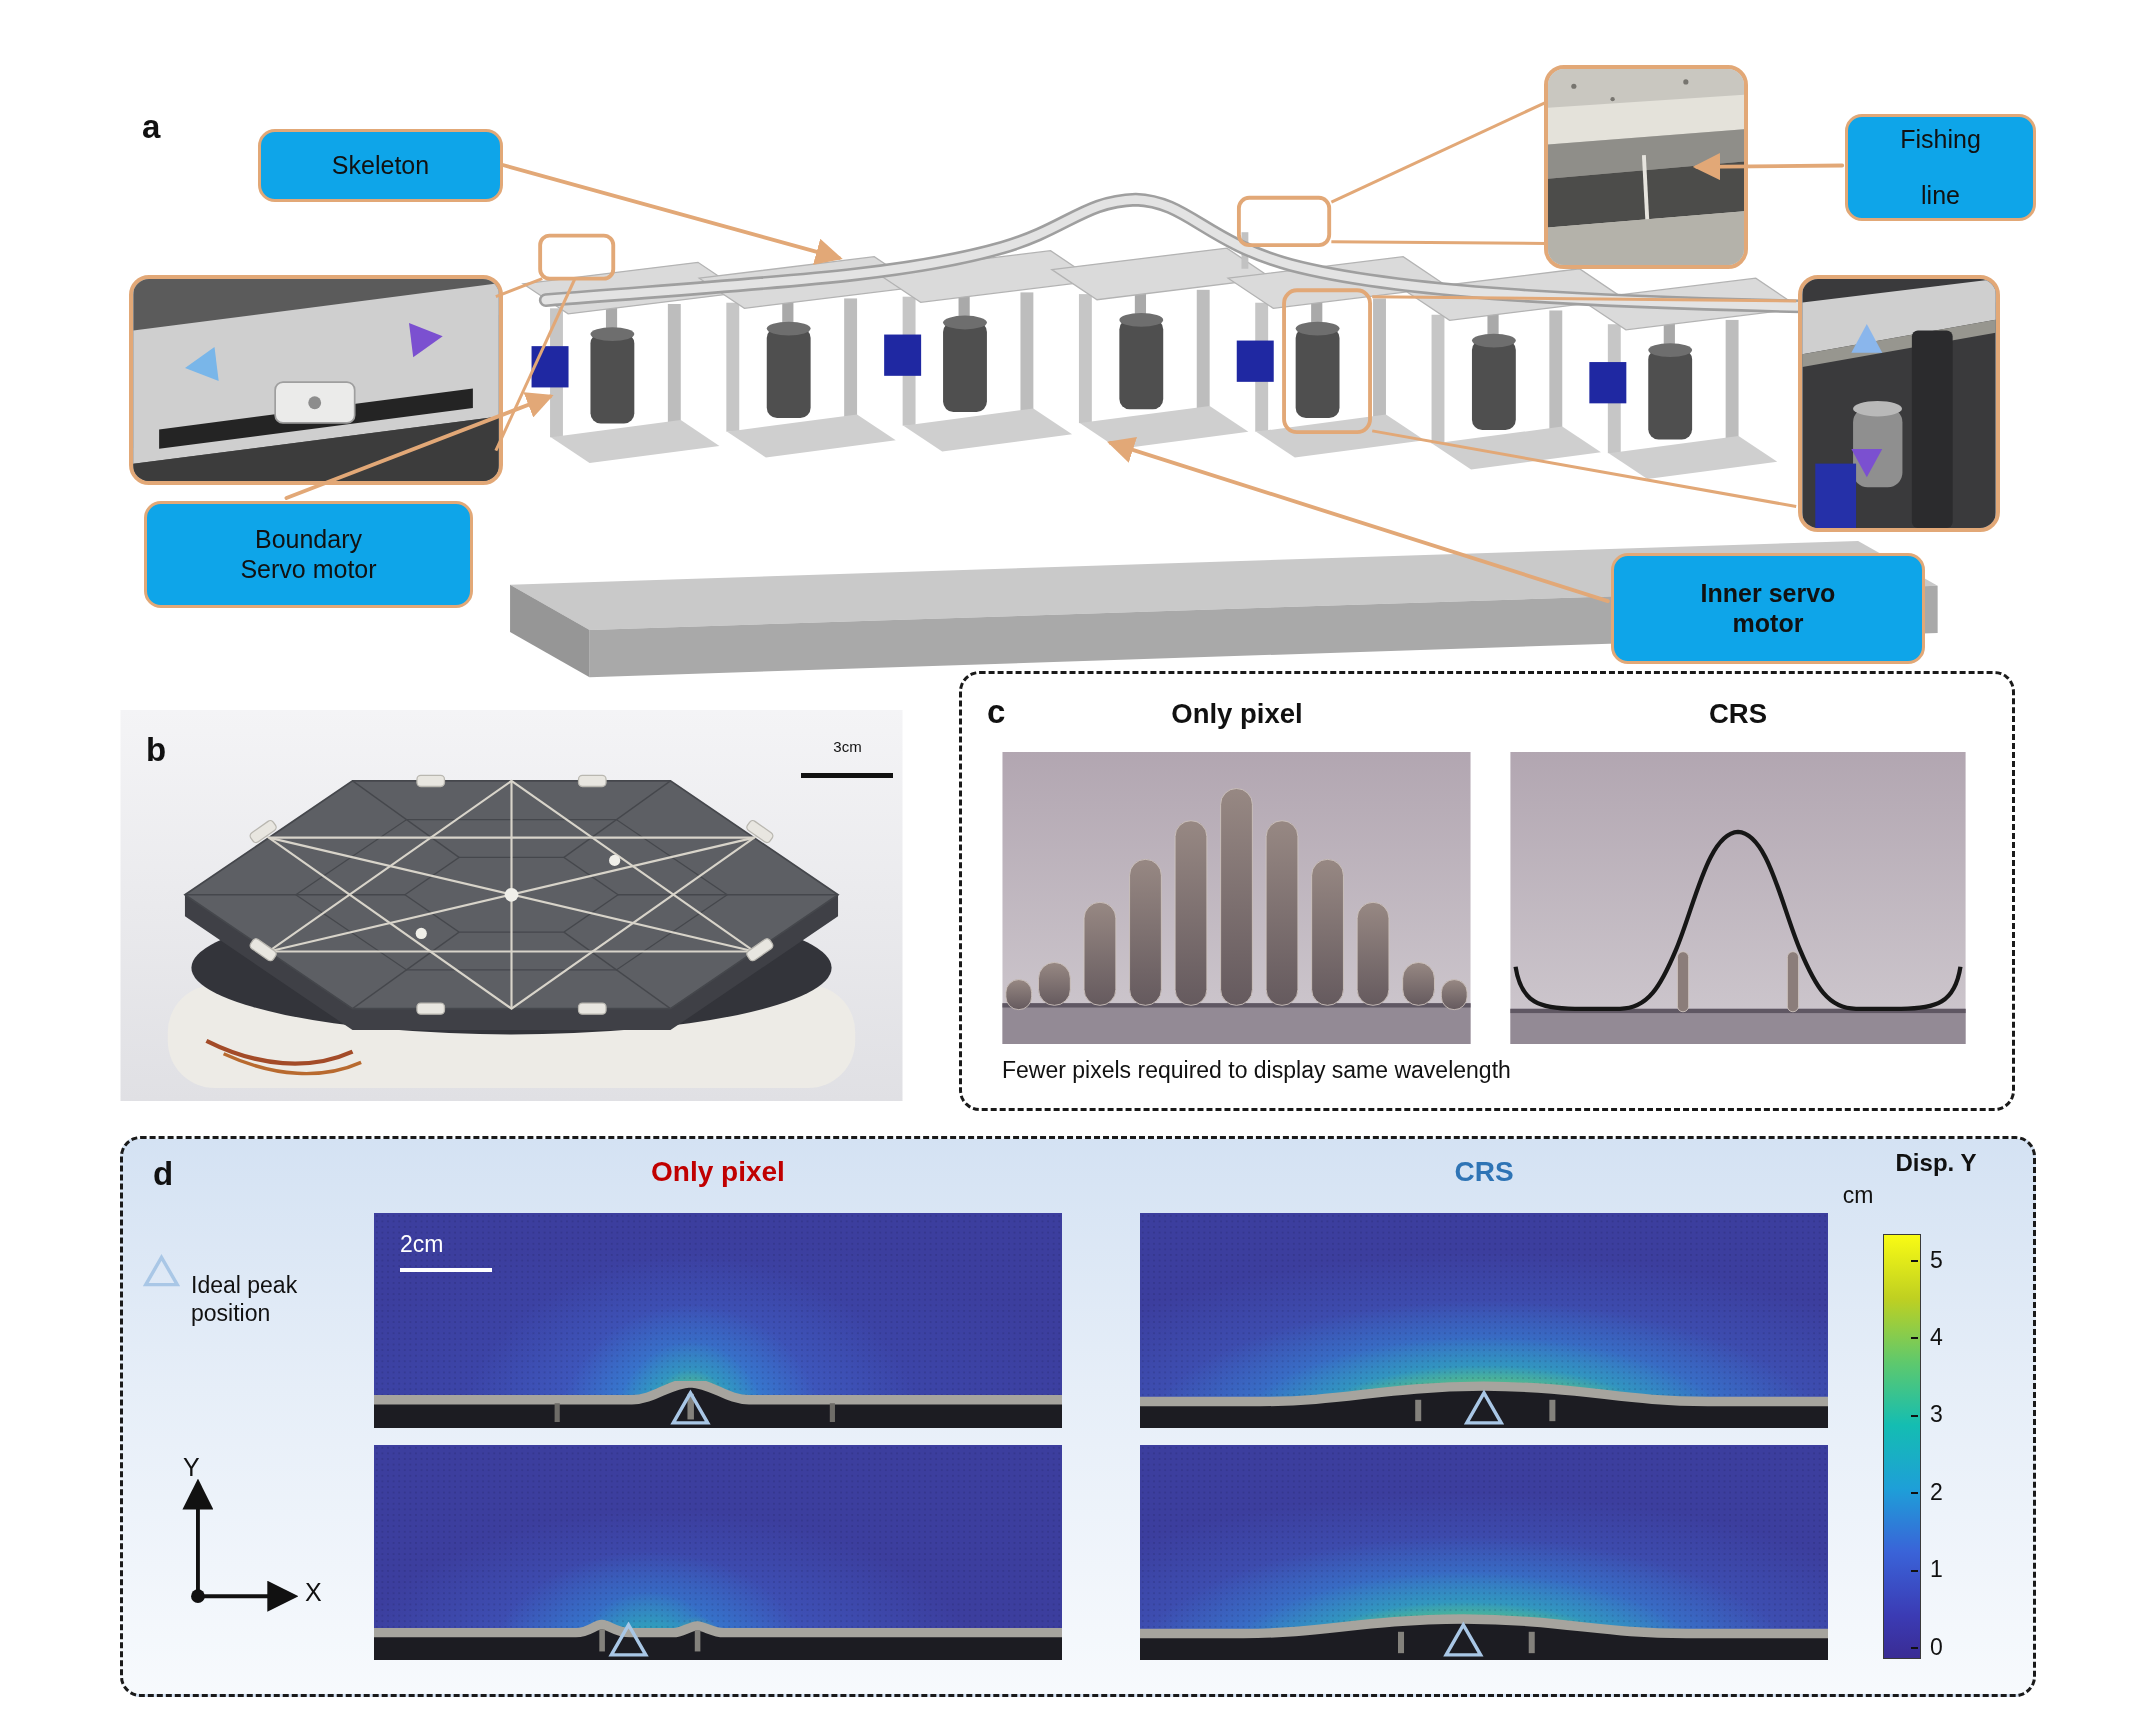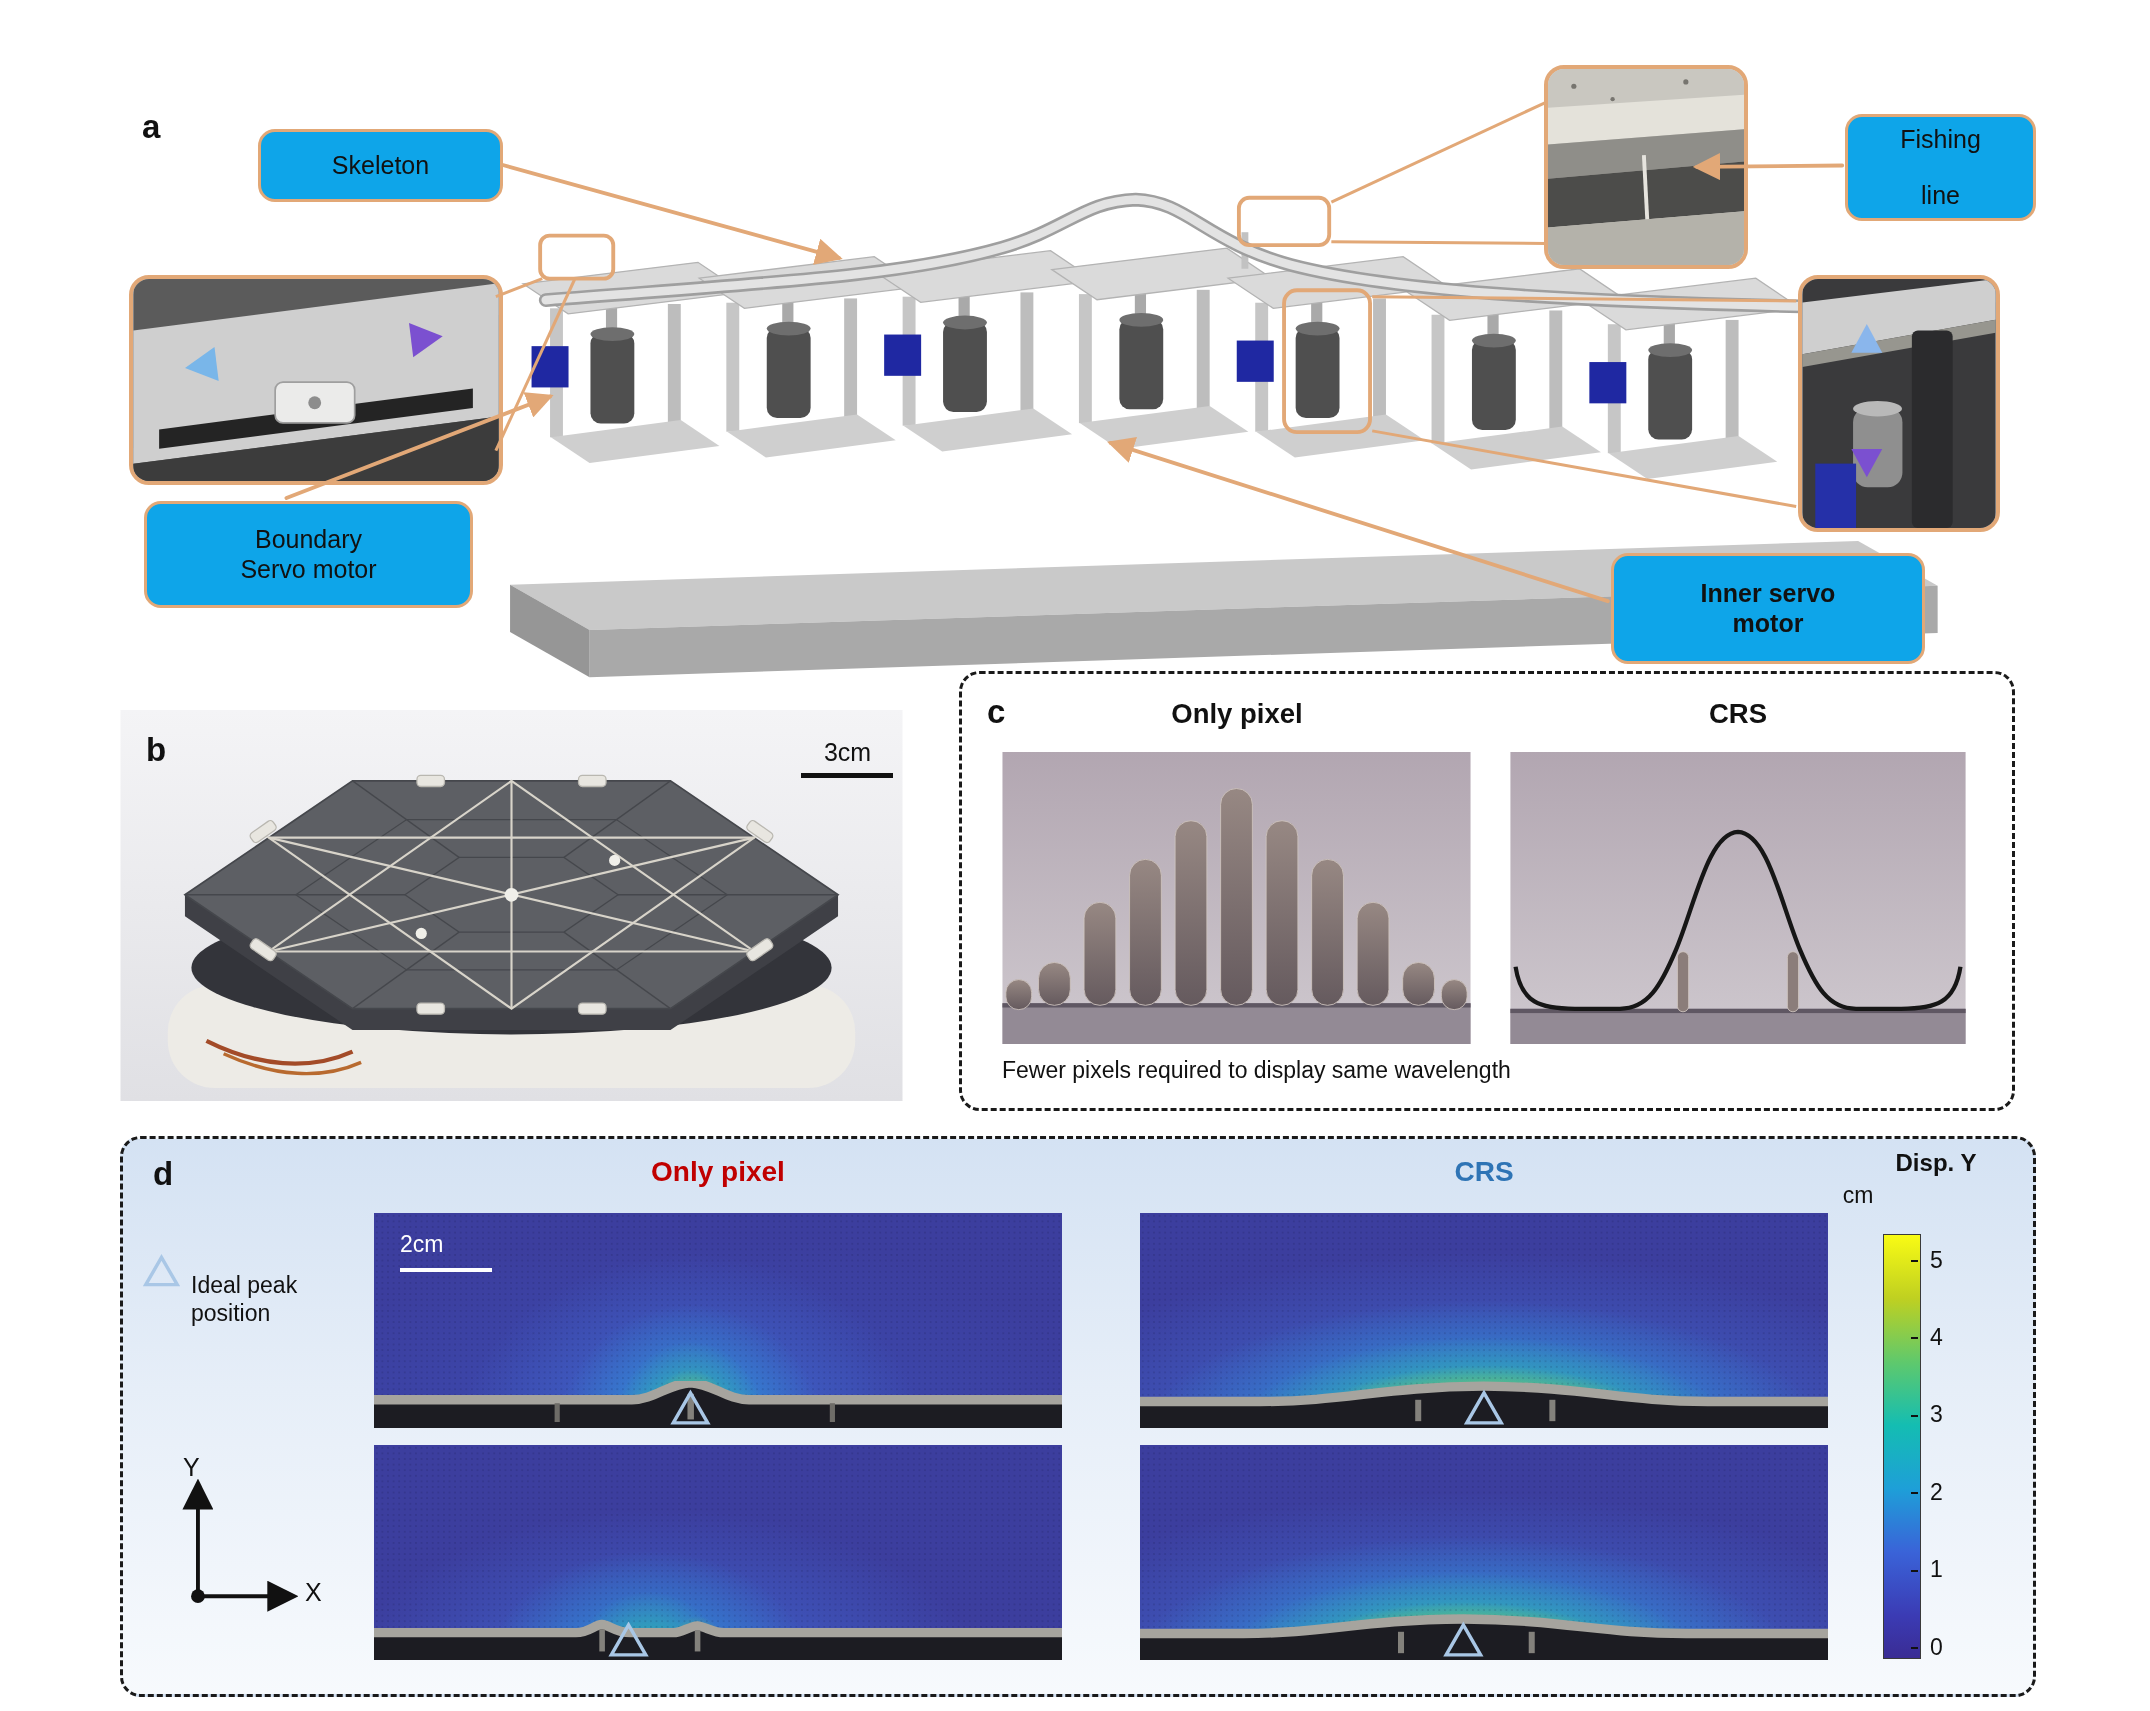--- a/index.html
+++ b/index.html
@@ -254,21 +254,21 @@
         <rect x="1456" y="545" width="64" height="26" rx="9" transform="rotate(-35 1488 558)"></rect>
       </g>
       <g fill="#f0efe9">
         <circle cx="910" cy="430" r="16"></circle>
         <circle cx="700" cy="520" r="13"></circle>
         <circle cx="1150" cy="350" r="13"></circle>
       </g>
     </svg>
   </div>
   <div class="panel-label" style="left:146px;top:731px;">b</div>
-  <div class="abs" style="left:800px;top:738px;width:95px;text-align:center;font-size:25px;z-index:5;">3cm</div>
+  <div class="abs" style="left:800px;top:738px;width:95px;text-align:center;font-size:15px;z-index:5;">3cm</div>
   <div class="abs" style="left:801px;top:773px;width:92px;height:5.2px;background:#111;z-index:5;"></div>
 
   <div class="dashedbox" style="left:959px;top:671px;width:1050px;height:434px;z-index:0;"></div>
   <div class="panel-label" style="left:987px;top:693px;">c</div>
   <div class="ctitle" style="left:1108px;top:698px;width:258px;">Only pixel</div>
   <div class="ctitle" style="left:1609px;top:698px;width:258px;">CRS</div>
 
   <div class="abs" style="left:1002px;top:752px;width:469px;height:292px;z-index:1;">
     <svg viewBox="0 0 1090 680" style="width:100%;height:100%;">
       <defs>

